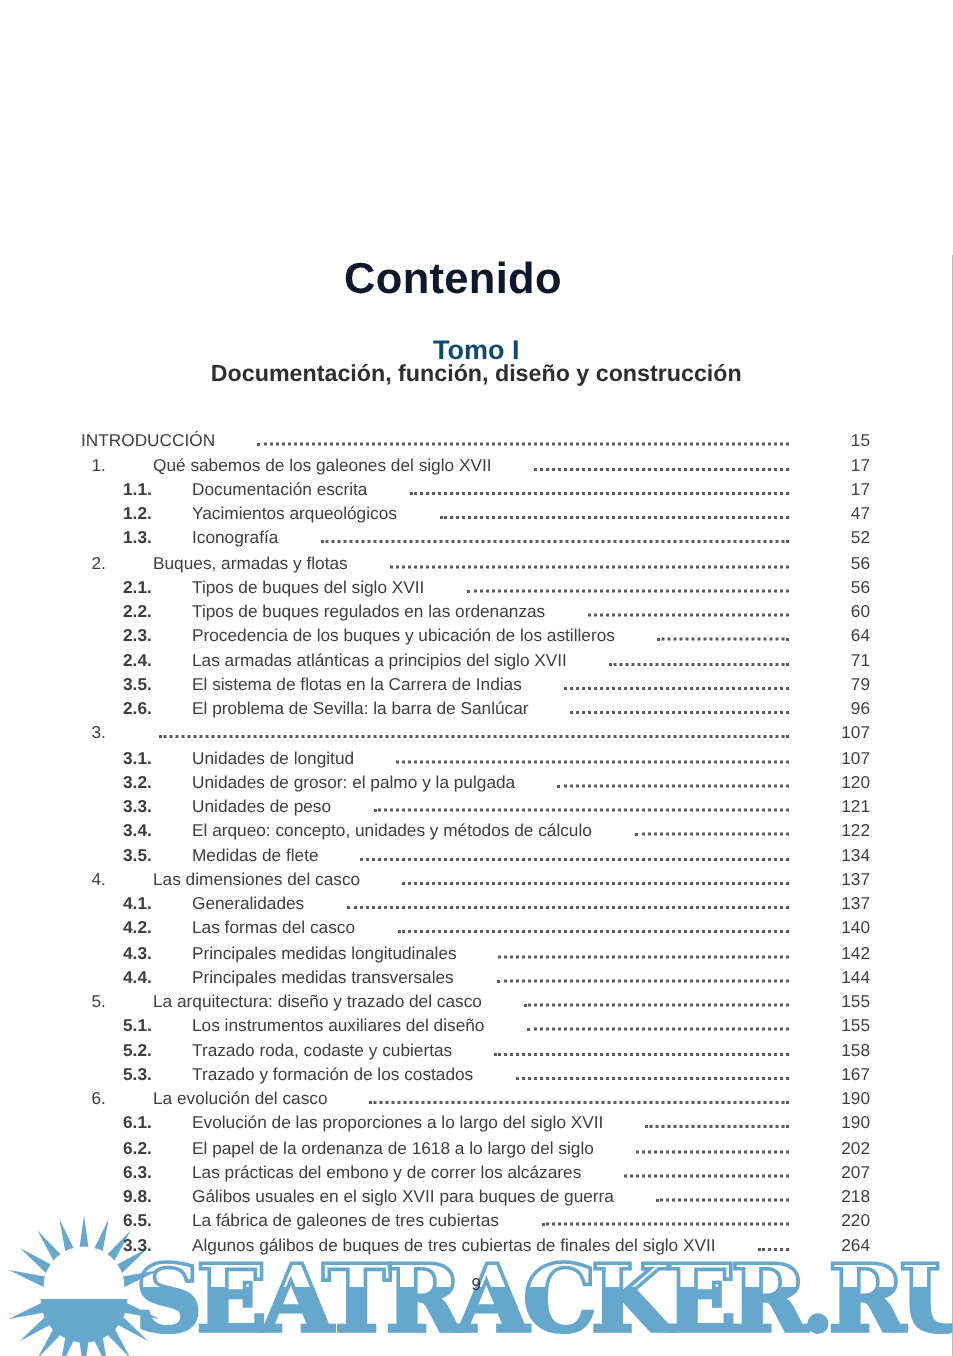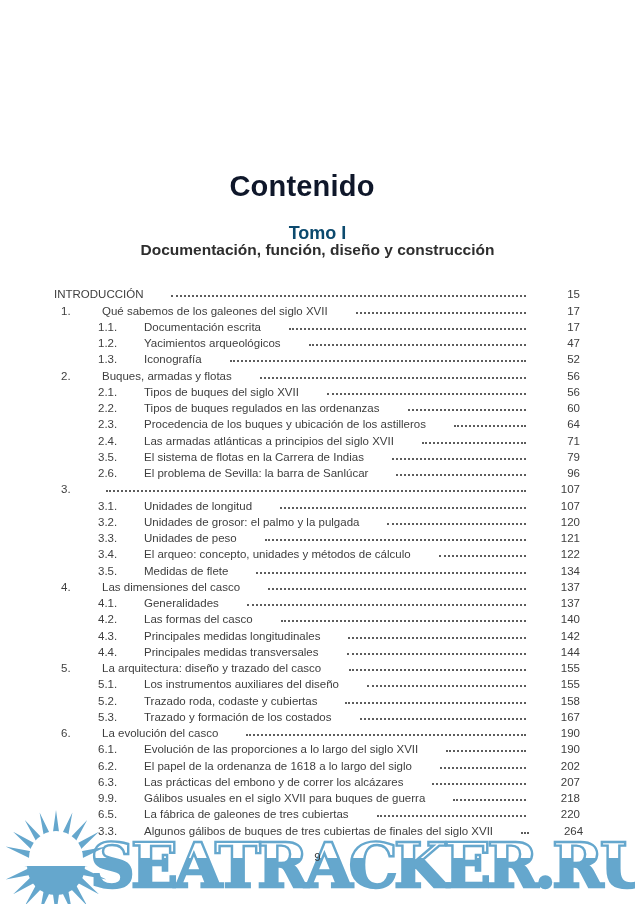--- a/index.html
+++ b/index.html
@@ -32,21 +32,21 @@
   }
   .row{
     display:flex;align-items:flex-end;
     height:16.25px;
     font-size:11.5px;color:#3e3e3e;
     white-space:nowrap;
     gap:24px;
   }
   .row .num{flex:0 0 auto;}
   .row.lvl1 .num{margin-left:7px;width:17px;}
-  .row.lvl2 .num{margin-left:44px;width:22px;}
+  .row.lvl2 .num{margin-left:28px;width:22px;font-weight:bold;}
   .row .txt{flex:0 0 auto;}
   .row .leader{
     flex:1 1 auto;
     border-bottom:2px dotted #5c5c5c;
     margin:0 4px 3px 4px;
     min-width:8px;
   }
   .row .pg{flex:0 0 auto;width:26px;text-align:right;}
   
   .page-num{
@@ -305,21 +305,21 @@
     </div>
 
     <div class="row lvl2">
       <span class="num">6.3.</span>
       <span class="txt">Las prácticas del embono y de correr los alcázares</span>
       <span class="leader"></span>
       <span class="pg">207</span>
     </div>
 
     <div class="row lvl2">
-      <span class="num">9.9.</span>
+      <span class="num">9.8.</span>
       <span class="txt">Gálibos usuales en el siglo XVII para buques de guerra</span>
       <span class="leader"></span>
       <span class="pg">218</span>
     </div>
 
     <div class="row lvl2">
       <span class="num">6.5.</span>
       <span class="txt">La fábrica de galeones de tres cubiertas</span>
       <span class="leader"></span>
       <span class="pg">220</span>

